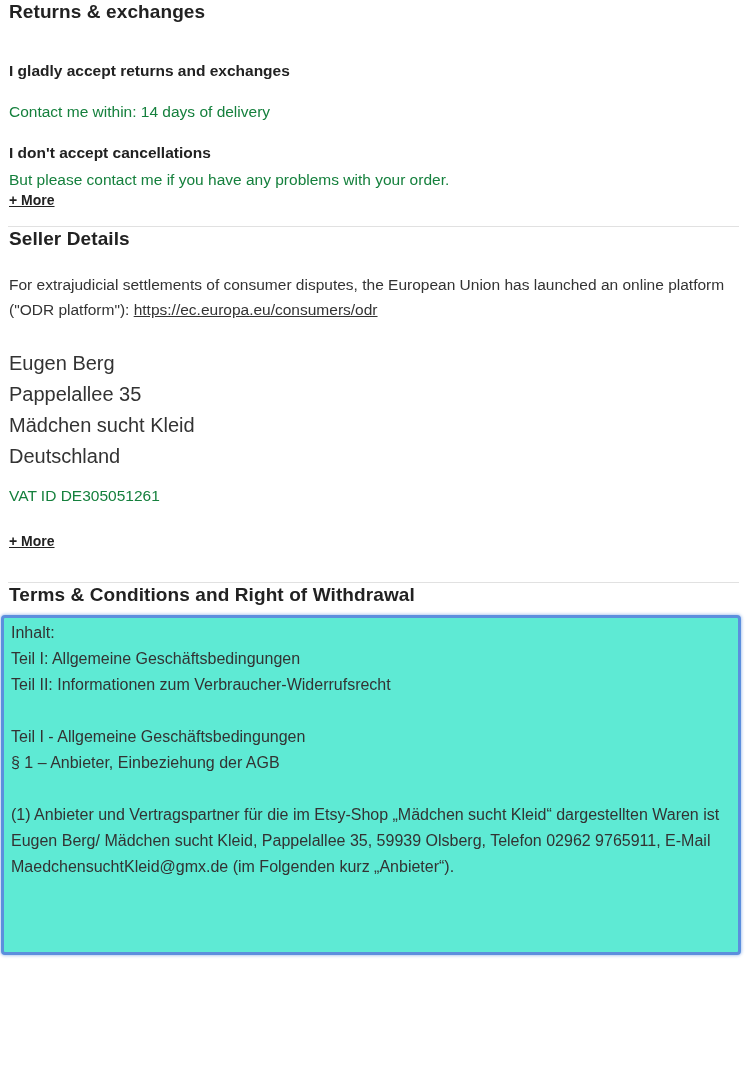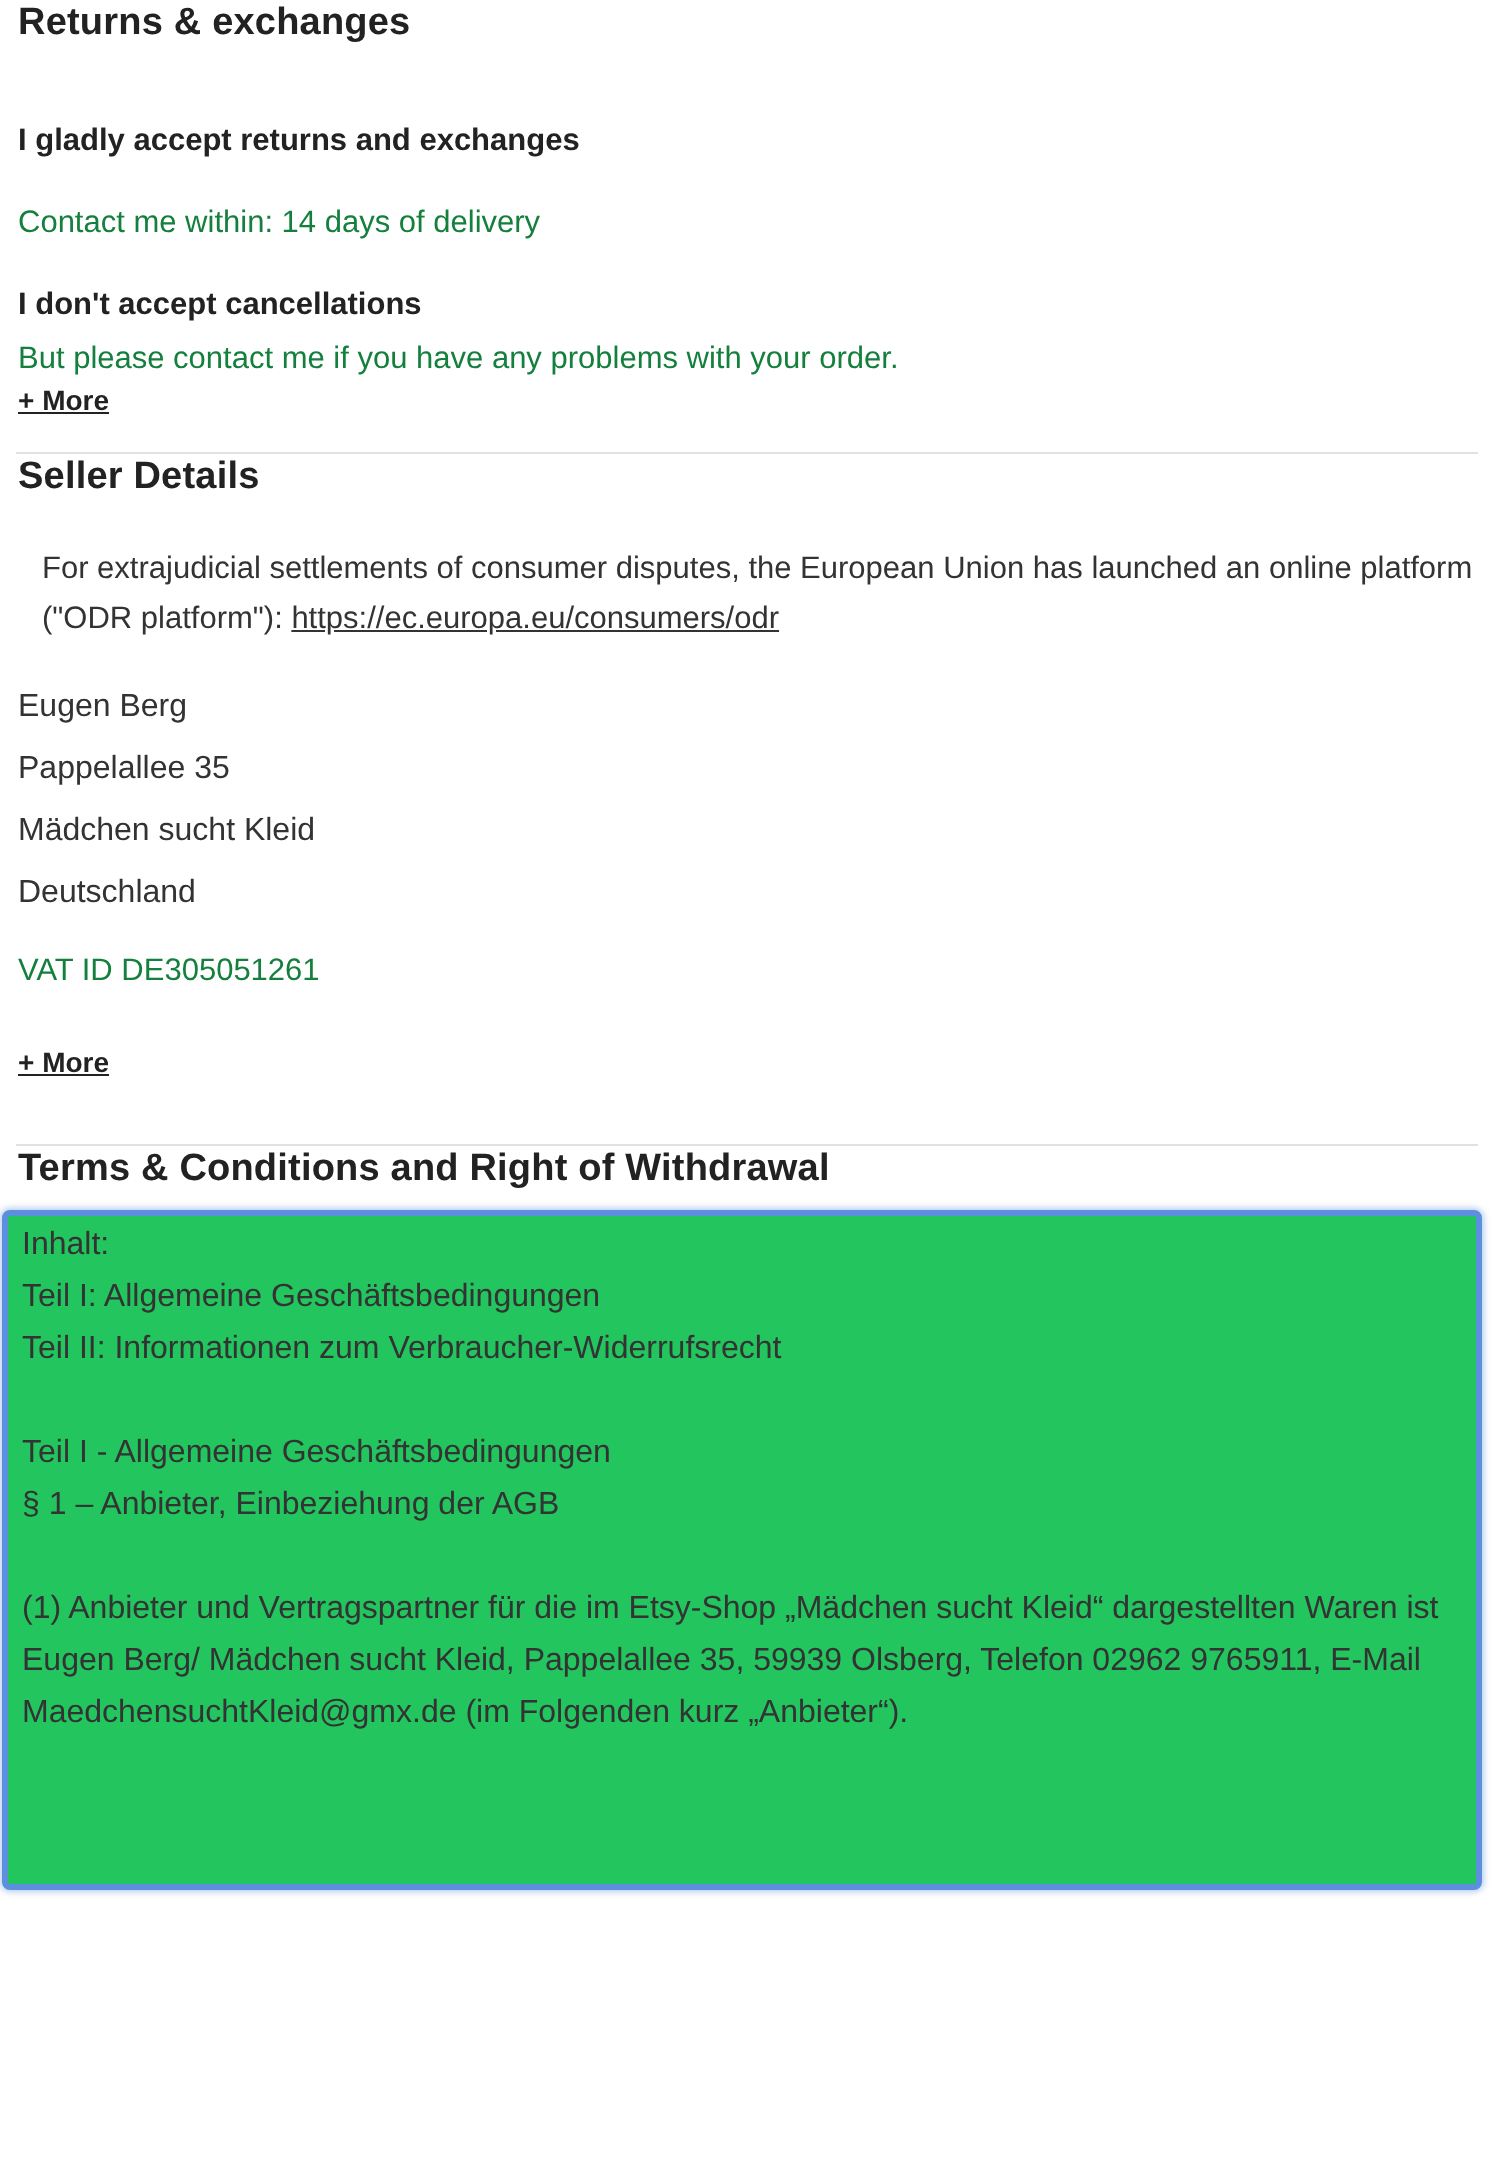--- a/index.html
+++ b/index.html
@@ -55,30 +55,29 @@
     margin: 15px 8px 0 8px;
   }
   hr.divider2 { margin-top: 30px; }
 
   .mt-seller-h2 { margin-top: 39px; }
   .odr-para {
     margin-top: 21px;
     font-size: 15.5px;
     line-height: 25px;
     color: #333333;
-    margin-left: 12px;
   }
   .odr-para a {
     color: #333333;
     text-decoration: underline;
     cursor: pointer;
   }
   .address-block {
-    margin-top: 16px;
-    font-size: 16px;
+    margin-top: 26px;
+    font-size: 20px;
     line-height: 31px;
     color: #333333;
   }
   .vat-line { margin-top: 13px; }
   .mt-more-seller { margin-top: 25px; }
 
   .mt-terms-h2 { margin-top: 40px; }
 
   .terms-box {
     box-sizing: border-box;
@@ -86,21 +85,21 @@
     border: 3px solid #5c8fdd;
     border-radius: 4px;
     box-shadow: 0 0 3px 1px rgba(92, 143, 221, 0.45);
     padding: 2px 8px 10px 7px;
     height: 340px;
     font-size: 16px;
     line-height: 26px;
     color: #333333;
     white-space: pre-wrap;
     overflow: hidden;
-    background: #22c55e;
+    background: #5eead4;
     outline: none;
     cursor: text;
   }
 </style>
 </head>
 <body>
 
 <div>
 
   <section class="px">

